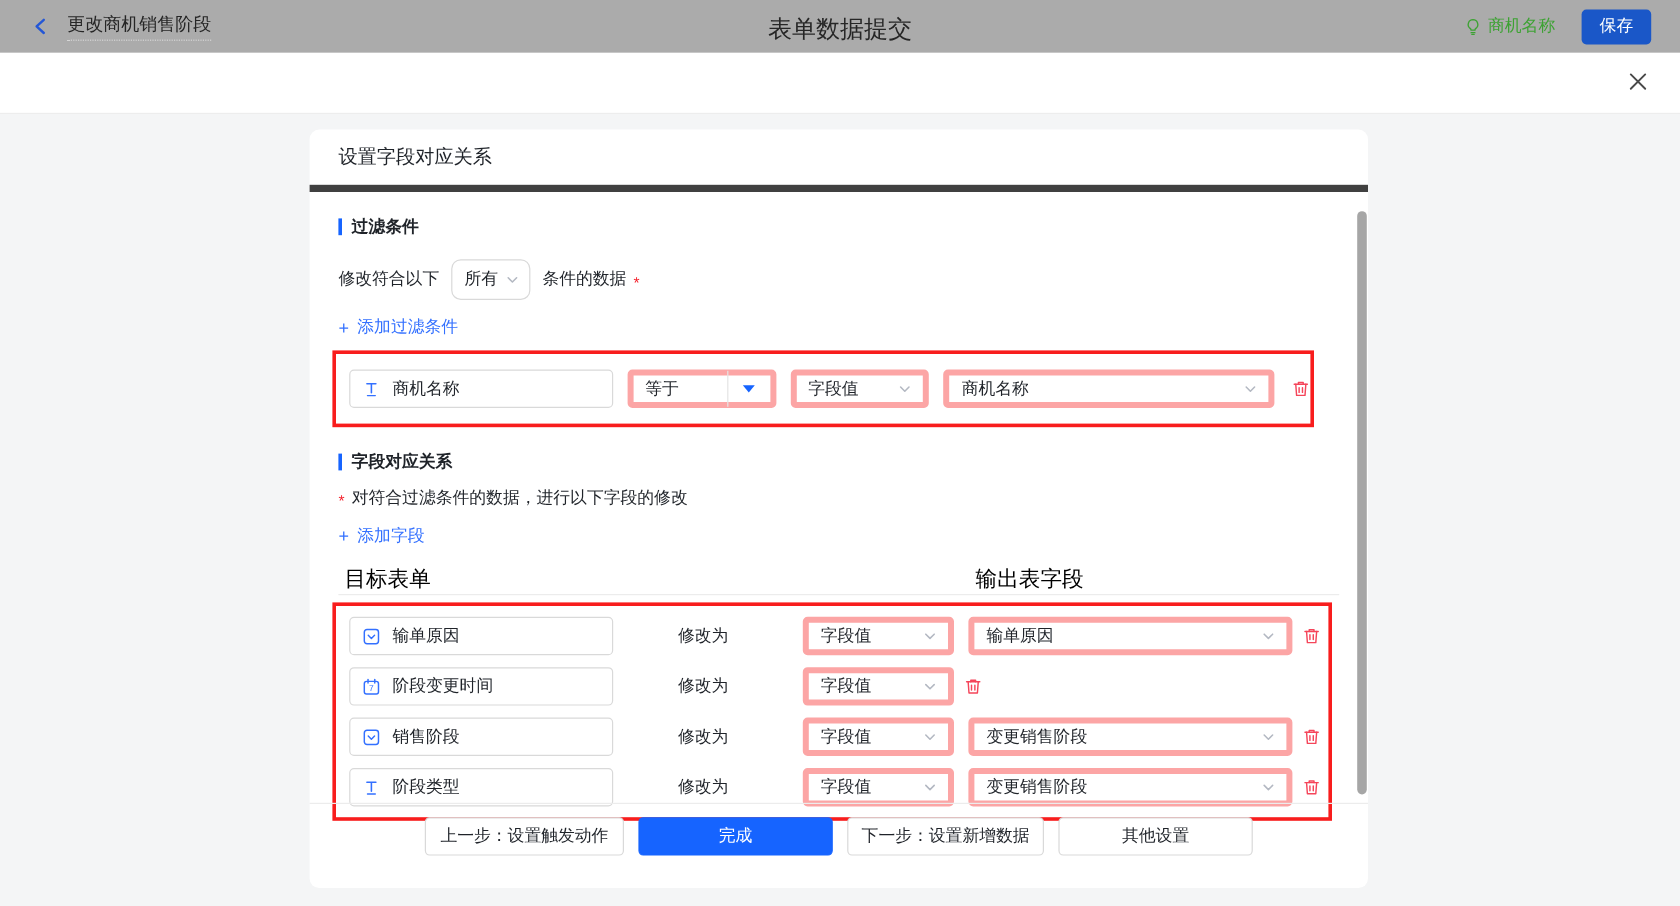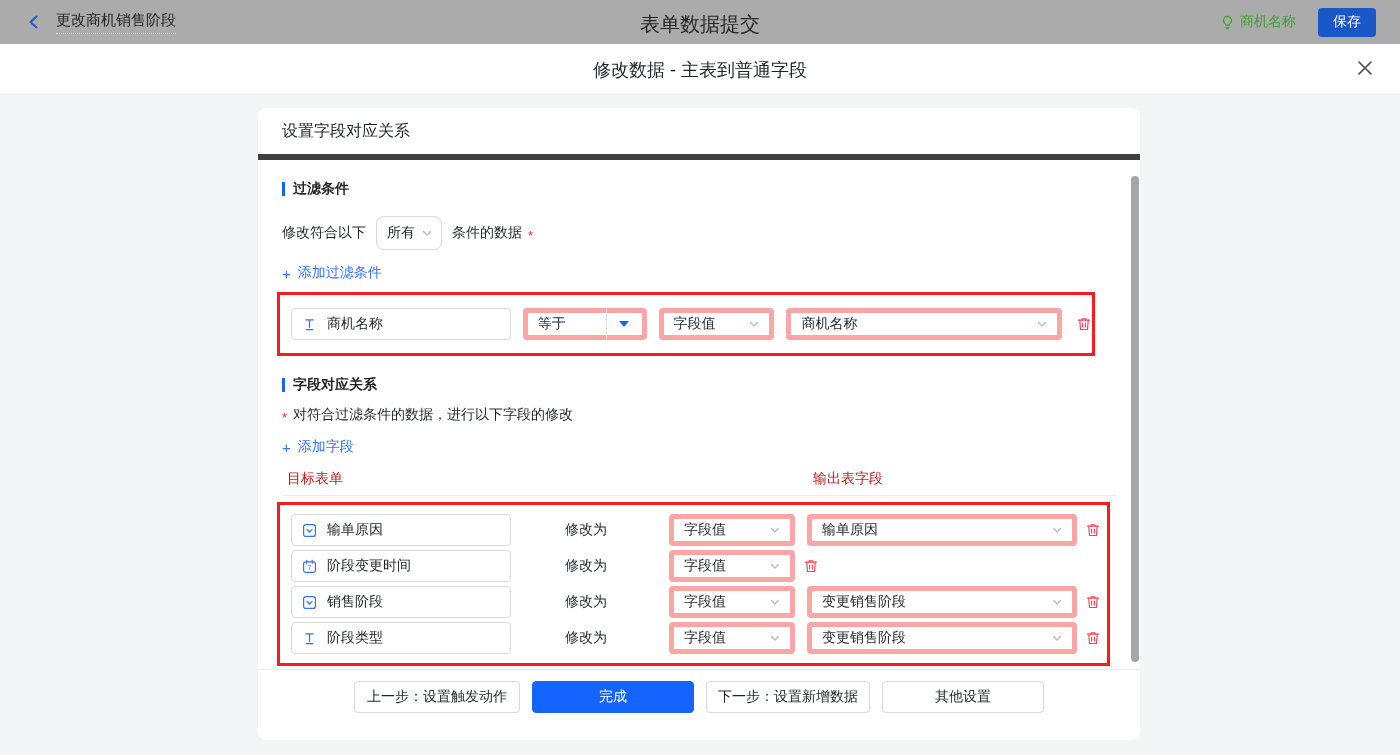--- a/index.html
+++ b/index.html
@@ -35,38 +35,38 @@
 
   .match-row { display:flex; align-items:center; margin-top:18px; font-size:14px; }
   .mini-select { width:66px; height:34px; border:1px solid #d9d9d9; border-radius:8px; margin:0 10px; display:flex; align-items:center; justify-content:space-between; padding:0 8px 0 10px; cursor:pointer; background:#fff; }
   .req { color:#f5222d; margin-left:6px; font-size:13px; position:relative; top:2px; }
 
   .add-link { display:flex; align-items:center; gap:7px; margin-top:14px; font-size:14px; color:#3370ff; cursor:pointer; width:fit-content; }
   .plus { font-size:15px; }
 
   .hl-box { border:3px solid #f81d1d; margin-left:-5px; background:#fff; }
   .hl-filter { margin-top:10px; width:818px; height:64px; padding:13px 0 13px 11px; display:flex; align-items:center; }
-  .hl-map { margin-top:6px; width:833px; padding:9px 0 9px 11px; display:flex; flex-direction:column; gap:4px; }
+  .hl-map { margin-top:6px; width:833px; padding:9px 0 9px 11px; display:flex; flex-direction:column; gap:10px; }
 
   .fld-input { width:220px; height:32px; border:1px solid #d9d9d9; border-radius:4px; display:flex; align-items:center; gap:10px; padding:0 10px; background:#fff; cursor:text; }
   .fld-input .lbl { font-size:14px; color:#1f2329; }
 
   .sel { height:32px; border:5px solid #fca5a5; border-radius:4px; background:#fff; display:flex; align-items:center; justify-content:space-between; padding:0 9px 0 10px; font-size:14px; cursor:pointer; }
   .op-select { width:124px; margin-left:12px; padding:0; }
   .op-text { flex:1; padding:0 10px; }
   .op-caret-box { width:36px; height:30px; border-left:1px solid #e4e4e4; display:flex; align-items:center; justify-content:center; }
   .caret-down { width:0; height:0; border-left:5px solid transparent; border-right:5px solid transparent; border-top:6px solid #1664ff; }
   .vt-select { width:116px; margin-left:12px; }
   .val-select { width:276px; margin-left:12px; }
   .trash { margin-left:14px; display:flex; cursor:pointer; }
 
   .desc-row { display:flex; align-items:center; gap:6px; margin-top:12px; font-size:14px; color:#1f2329; }
   .desc-row .req2 { color:#f5222d; font-size:13px; position:relative; top:2px; }
 
-  .cols { position:relative; margin-top:14px; height:26px; border-bottom:1px solid #ececec; font-size:14px; color:#b91c1c; }
+  .cols { position:relative; margin-top:14px; height:26px; border-bottom:1px solid #ececec; font-size:18px; color:#000000; }
   .col-target { position:absolute; left:5px; top:0; }
   .col-output { position:absolute; left:531px; top:0; }
 
   .map-row { display:flex; align-items:center; }
   .modify { width:42px; margin-left:54px; font-size:14px; }
   .vt2-select { width:126px; margin-left:62px; }
   .out-select { width:270px; margin-left:12px; }
   .map-row .trash { margin-left:8px; }
 
   .ft-btn { height:32px; border:1px solid #d9d9d9; border-radius:4px; background:#fff; color:#1f2329; font-size:14px; cursor:pointer; font-family:inherit; }
@@ -99,21 +99,20 @@
             <line x1="7" y1="14.6" x2="9" y2="14.6"></line>
         </svg>
       </span>
       <span>商机名称</span>
     </span>
     <button class="save-btn">保存</button>
   </div>
 </div>
 
 <div class="modal-header">
-  <div class="modal-title">修改数据 - 主表到普通字段</div>
   <span class="modal-close">
     <svg width="18" height="18" viewBox="0 0 18 18">
         <path d="M3 3l12 12M15 3L3 15" stroke="#4a4a4a" stroke-width="1.6" stroke-linecap="round"></path>
       </svg>
   </span>
 </div>
 
 <div class="content">
   <div class="card">
 

